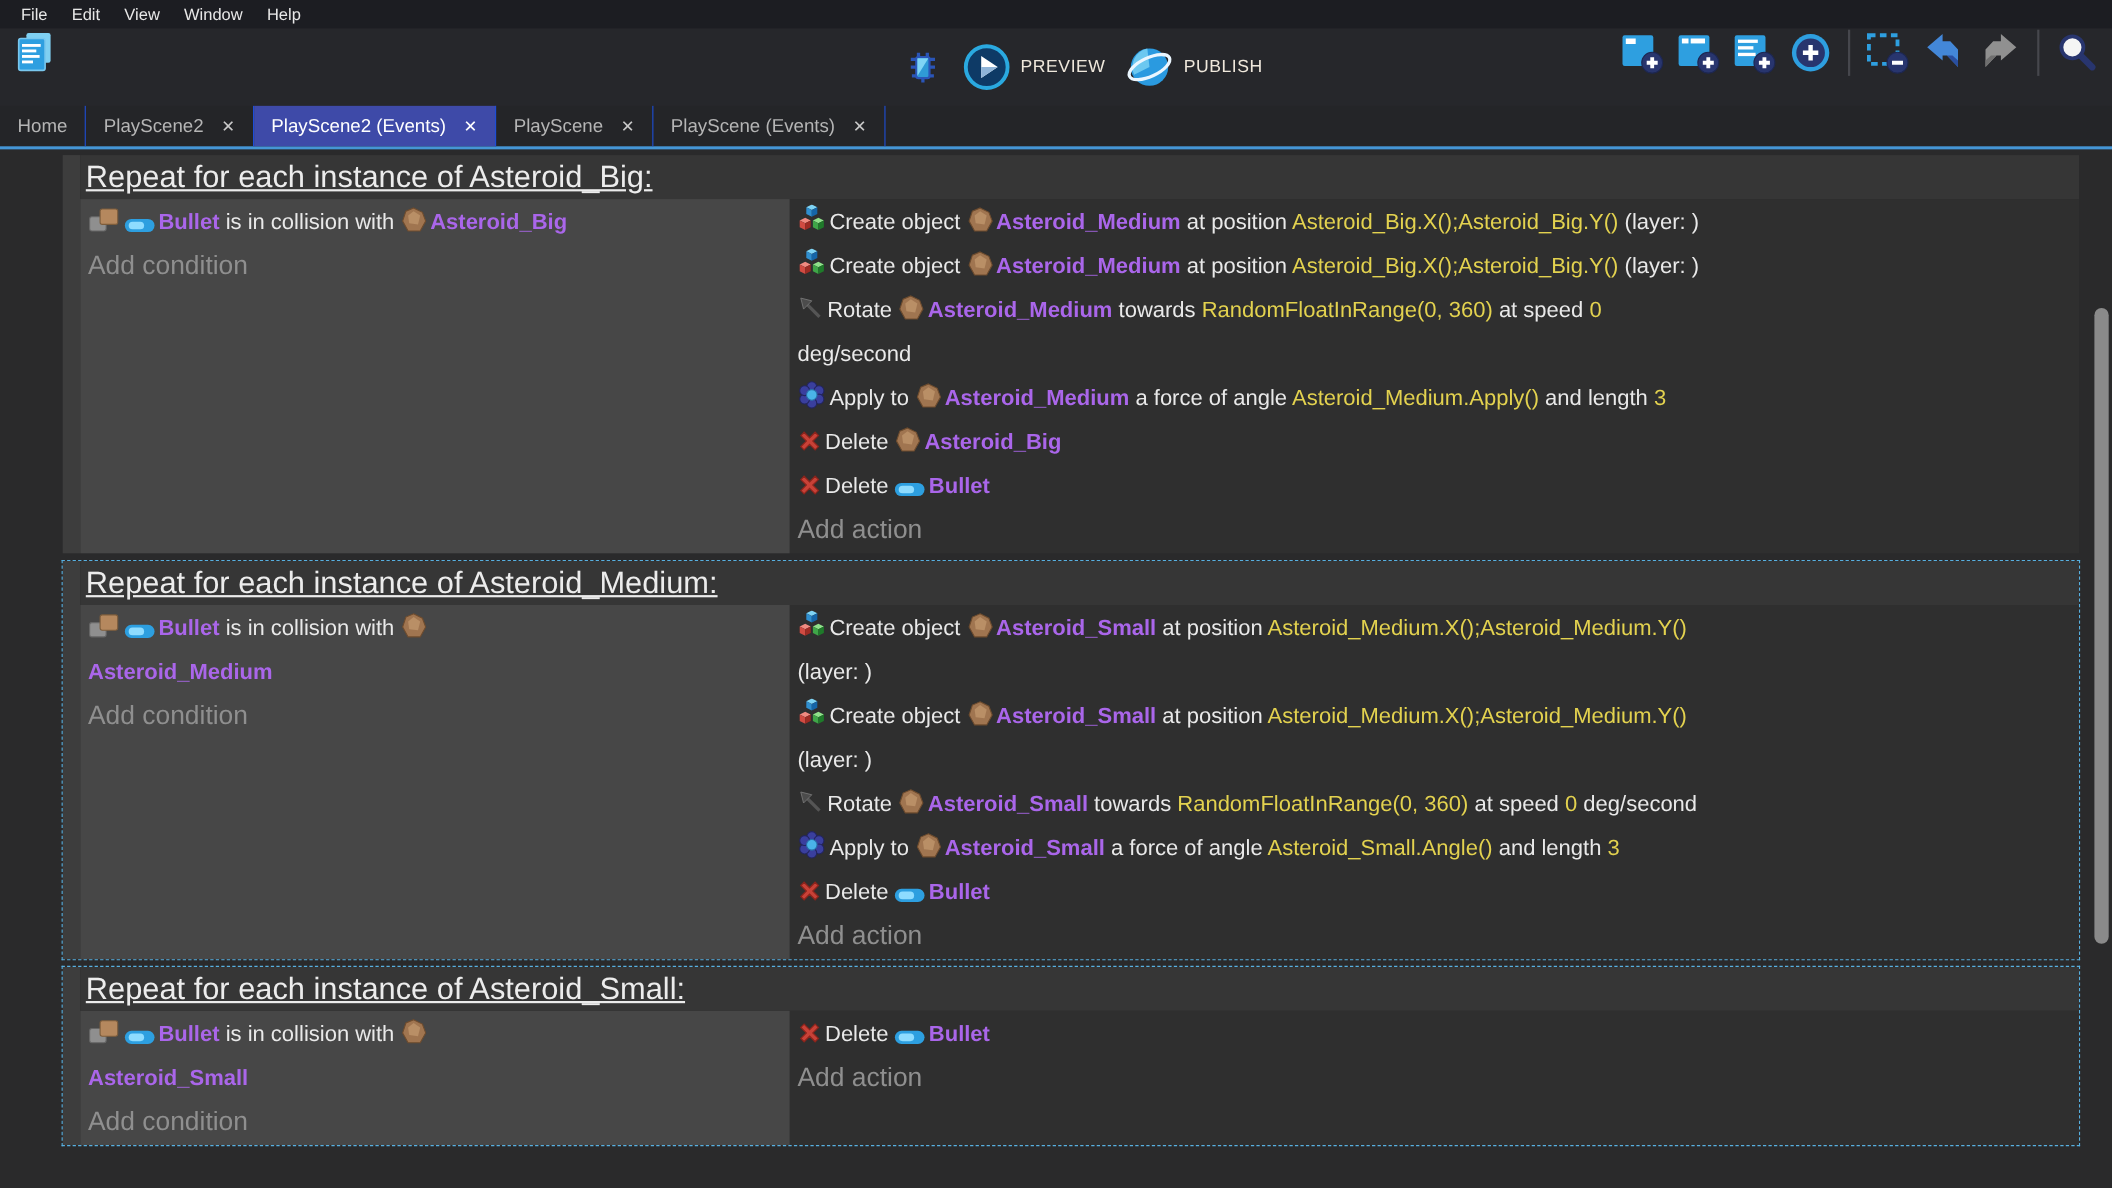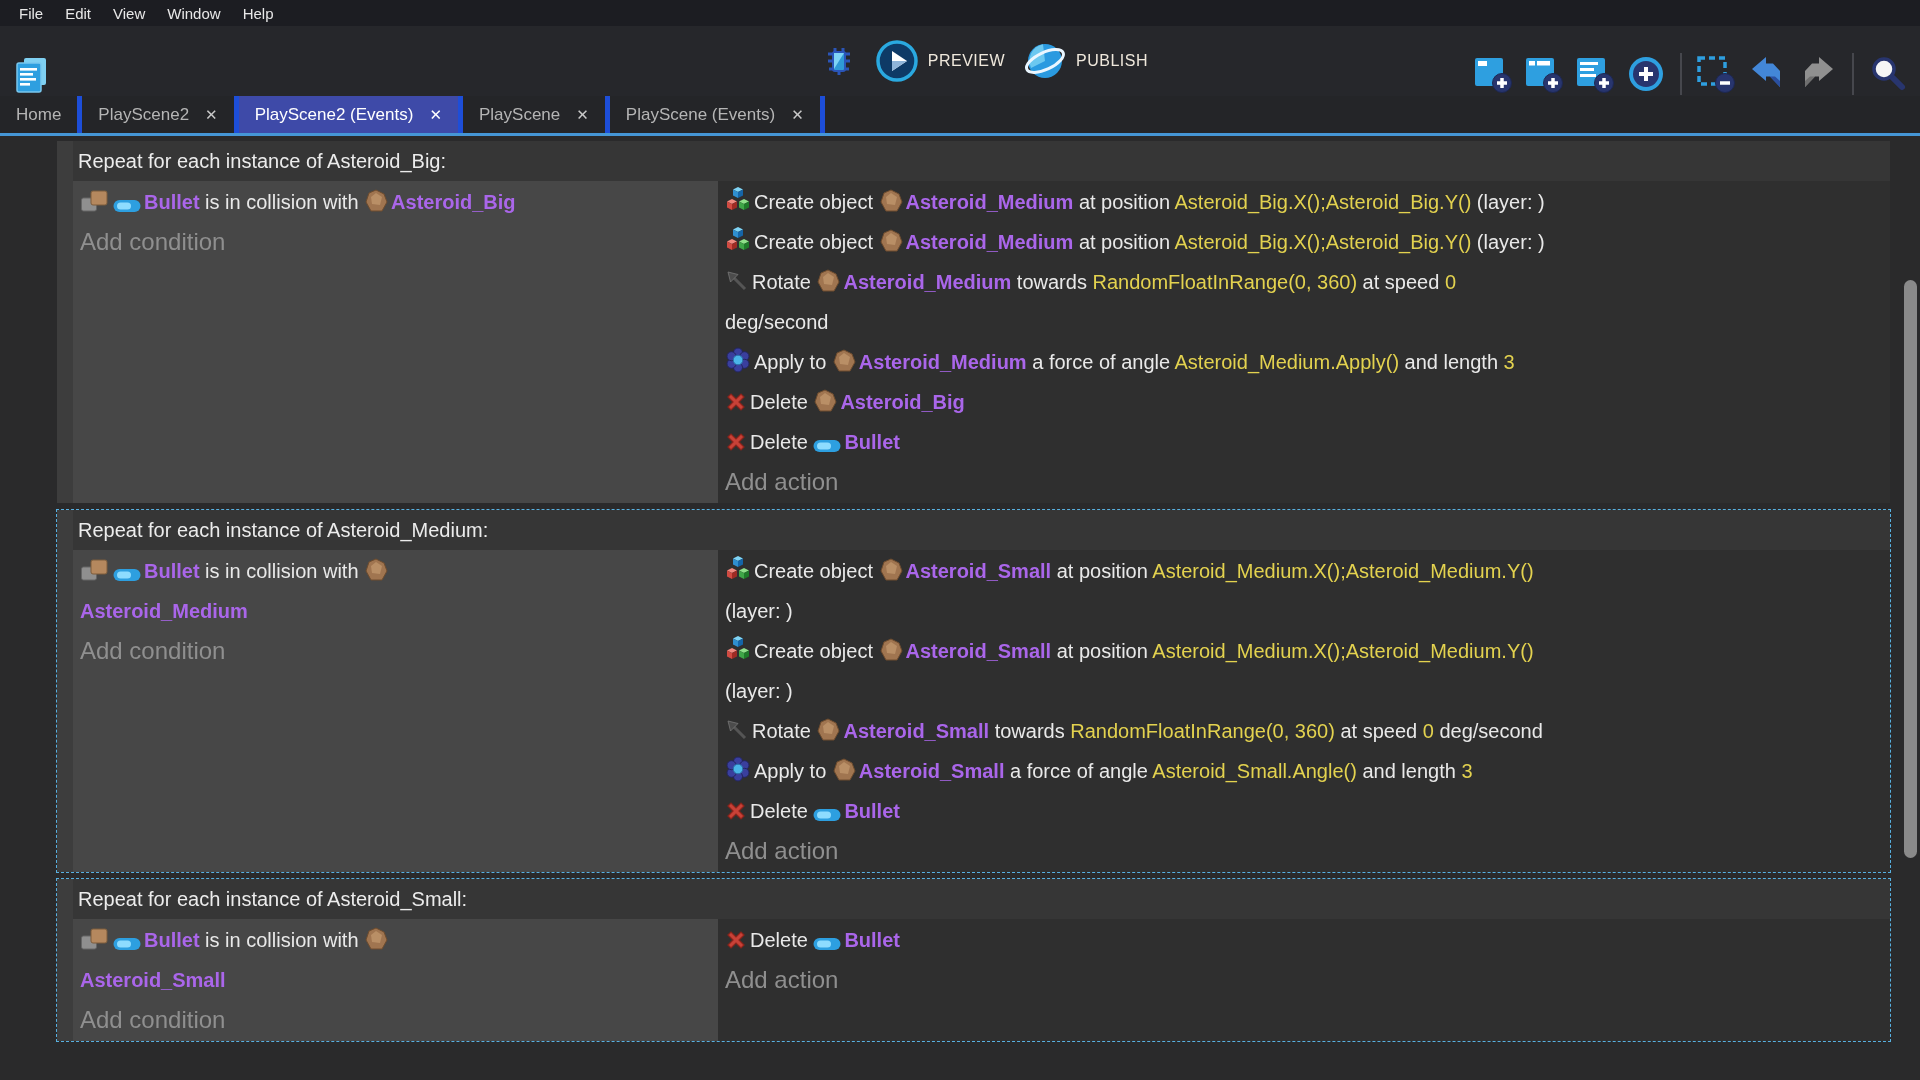--- a/index.html
+++ b/index.html
@@ -9,44 +9,44 @@
   *{box-sizing:border-box;margin:0;padding:0}
   html,body{width:1920px;height:1080px;overflow:hidden;background:var(--bg);
     font-family:"Liberation Sans","DejaVu Sans",sans-serif;}
   .app{width:1920px;height:1080px;display:flex;flex-direction:column;background:var(--bg);}
 
   
   .menubar{height:26px;background:#1c1d22;display:flex;align-items:center;padding-left:8px;flex:none;}
   .menu-item{color:#e8e8e8;font-size:15px;padding:3px 11px;cursor:default;}
 
   
-  .toolbar{height:70px;background:#26272b;display:flex;align-items:flex-end;position:relative;flex:none;}
+  .toolbar{height:70px;background:#26272b;display:flex;align-items:flex-start;position:relative;flex:none;}
   .tb-btn{background:none;border:none;cursor:pointer;display:flex;align-items:center;gap:9px;padding:2px;}
   .tb-left{padding-left:12px;}
   .tb-center{position:absolute;left:50%;top:0;height:100%;transform:translateX(-1%);display:flex;align-items:center;gap:14px;}
   .tb-center{left:auto;right:50%;transform:translateX(190px);}
   .tb-right{margin-left:auto;display:flex;align-items:center;gap:7px;padding-right:10px;}
   .tb-label{color:#efe8dc;font-size:16px;letter-spacing:.5px;}
   .tb-sep{width:2px;height:42px;background:#46474d;margin:0 5px;}
   .icon{display:inline-flex;align-items:center;}
 
   
   .tabbar{height:40px;background:#242528;display:flex;align-items:stretch;border-bottom:3px solid var(--underline);flex:none;}
-  .tab{display:flex;align-items:center;gap:16px;padding:0 16px;color:#b5b5b5;font-size:17px;cursor:pointer;border-right:5px solid #1d4ed8;}
+  .tab{display:flex;align-items:center;gap:16px;padding:0 16px;color:#b5b5b5;font-size:17px;cursor:pointer;border-right:1px solid #1d4ed8;}
   .tab .close{font-size:15px;color:#c9c9c9;}
   .tab.active{background:var(--tabblue);color:#fff;}
   .tab.active .close{color:#fff;}
 
   
   .sheet{flex:1;position:relative;background:var(--bg);padding:5px 30px 0 57px;overflow:hidden;}
   .event{display:flex;margin-bottom:7px;position:relative;}
   .event.selected{outline:1px dashed var(--sel);}
   .handle{width:16px;flex:none;background:var(--gutter);cursor:grab;}
   .ev-content{flex:1;display:flex;flex-direction:column;min-width:0;}
-  .ev-header{background:var(--hdr);color:#ececec;font-size:20px;line-height:40px;padding-left:5px;cursor:pointer;}
+  .ev-header{background:var(--hdr);color:#ececec;font-size:28px;line-height:40px;padding-left:5px;cursor:pointer;text-decoration:underline;}
   .ev-body{display:flex;align-items:stretch;}
   .cell-cond{width:645px;flex:none;background:var(--cond);padding:1px 7px;}
   .cell-act{flex:1;background:var(--act);padding:1px 7px;min-width:0;}
   .line{font-size:20px;line-height:40px;color:#e9e9e9;cursor:pointer;}
   .t-plain{color:#e9e9e9;}
   .t-obj{color:var(--purple);font-weight:bold;}
   .t-expr{color:var(--yellow);}
   .ph{color:#8f8f8f;font-size:24px;line-height:40px;cursor:pointer;}
   .line .icon{vertical-align:-4px;margin-right:3px;}
 

